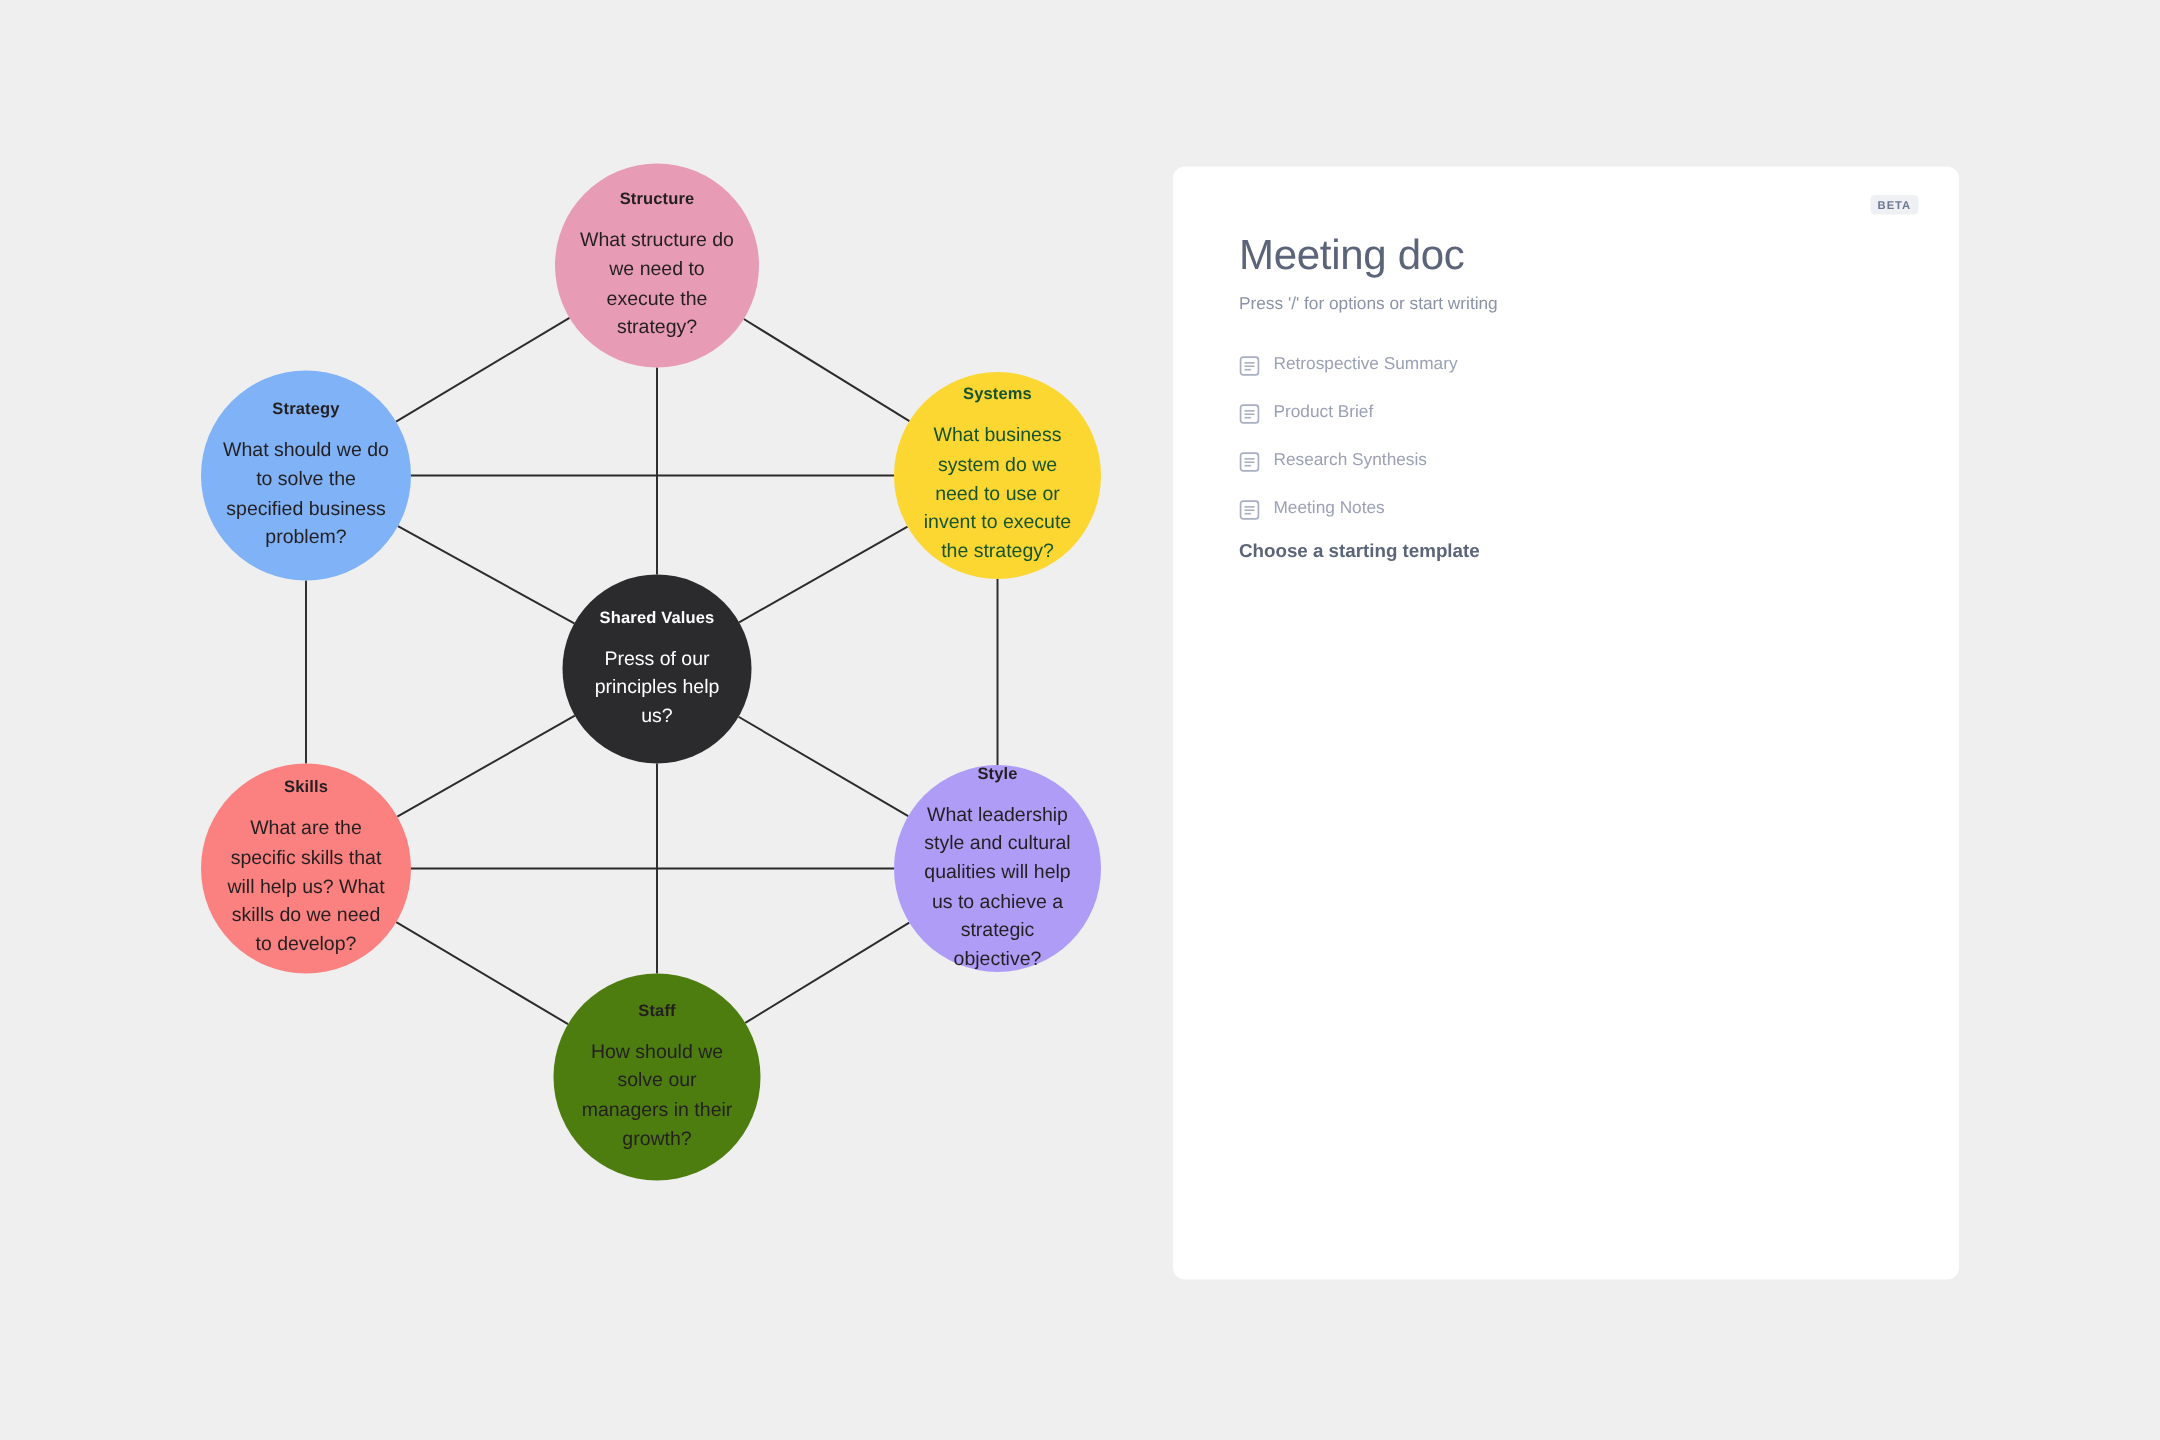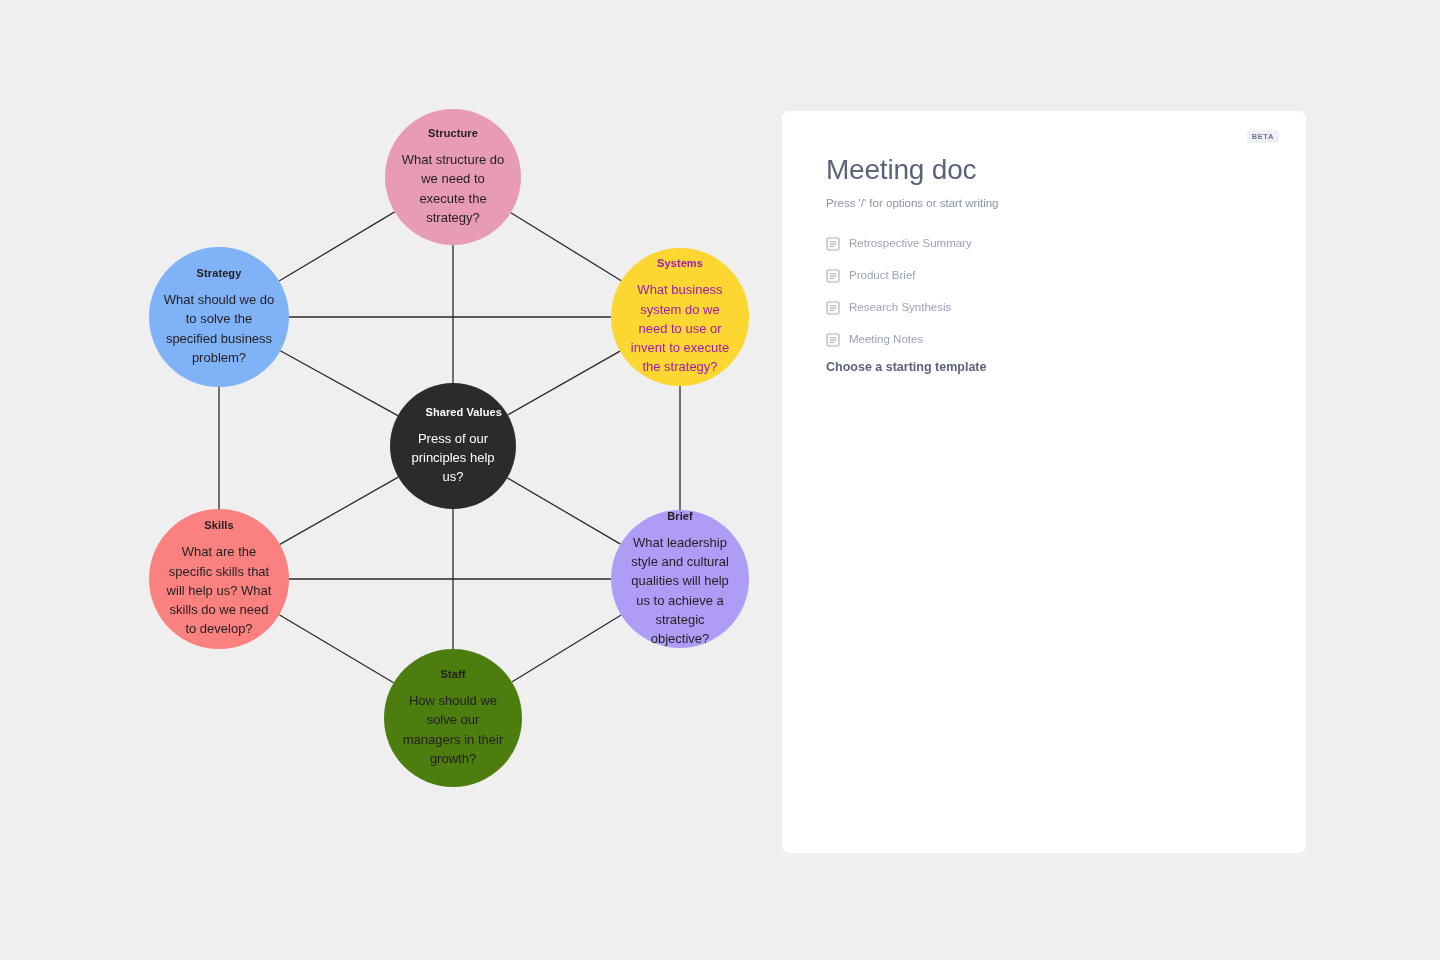--- a/index.html
+++ b/index.html
@@ -12,21 +12,21 @@
   }
   body {
     background: #efefef;
     font-family: "Liberation Sans", sans-serif;
     -webkit-font-smoothing: antialiased;
   }
 
   
   #canvas {
     position: absolute;
-    left: 15px; top: 0;
+    left: 0; top: 0;
     width: 908px; height: 960px;
   }
   #edges {
     position: absolute;
     left: 0; top: 0;
     width: 782px; height: 960px;
   }
   .node {
     position: absolute;
     border-radius: 50%;
@@ -43,21 +43,21 @@
     font-weight: bold;
     letter-spacing: .1px;
     margin-bottom: 11px;
     line-height: 1.1;
   }
   .node-desc {
     font-size: 13px;
     line-height: 1.48;
     font-weight: 400;
   }
-  .node.dark { color: #ffffff; align-items: flex-end; }
+  .node.dark { color: #ffffff; }
 
   
   #doc-panel {
     position: absolute;
     left: 782px;
     top: 111px;
     width: 524px;
     height: 742px;
     background: #ffffff;
     border-radius: 8px;
@@ -144,34 +144,34 @@
     </svg>
   <div id="nodes-layer">
       <div class="node" style="left: 370px; top: 109px; width: 136px; height: 136px; background: rgb(231, 155, 181); color: rgb(35, 31, 32);">
         <div class="node-title">Structure</div>
         <div class="node-desc">What structure do we need to execute the strategy?</div>
       </div>
       <div class="node" style="left: 134px; top: 247px; width: 140px; height: 140px; background: rgb(127, 178, 247); color: rgb(35, 31, 32);">
         <div class="node-title">Strategy</div>
         <div class="node-desc">What should we do to solve the specified business problem?</div>
       </div>
-      <div class="node" style="left: 596px; top: 248px; width: 138px; height: 138px; background: rgb(252, 214, 49); color: #a21caf;">
+      <div class="node" style="left: 596px; top: 248px; width: 138px; height: 138px; background: rgb(252, 214, 49); color: #14532d;">
         <div class="node-title">Systems</div>
         <div class="node-desc">What business system do we need to use or invent to execute the strategy?</div>
       </div>
       <div class="node dark" style="left: 375px; top: 383px; width: 126px; height: 126px; background: rgb(43, 43, 46); color: rgb(255, 255, 255);">
         <div class="node-title">Shared Values</div>
         <div class="node-desc">Press of our principles help us?</div>
       </div>
       <div class="node" style="left: 134px; top: 509px; width: 140px; height: 140px; background: rgb(251, 128, 128); color: rgb(35, 31, 32);">
         <div class="node-title">Skills</div>
         <div class="node-desc">What are the specific skills that will help us? What skills do we need to develop?</div>
       </div>
       <div class="node" style="left: 596px; top: 510px; width: 138px; height: 138px; background: rgb(174, 156, 247); color: rgb(35, 31, 32);">
-        <div class="node-title">Brief</div>
+        <div class="node-title">Style</div>
         <div class="node-desc">What leadership style and cultural qualities will help us to achieve a strategic objective?</div>
       </div>
       <div class="node" style="left: 369px; top: 649px; width: 138px; height: 138px; background: #4d7c0f; color: rgb(35, 31, 32);">
         <div class="node-title">Staff</div>
         <div class="node-desc">How should we solve our managers in their growth?</div>
       </div>
     </div>
 </div>
 
 <div id="doc-panel">

